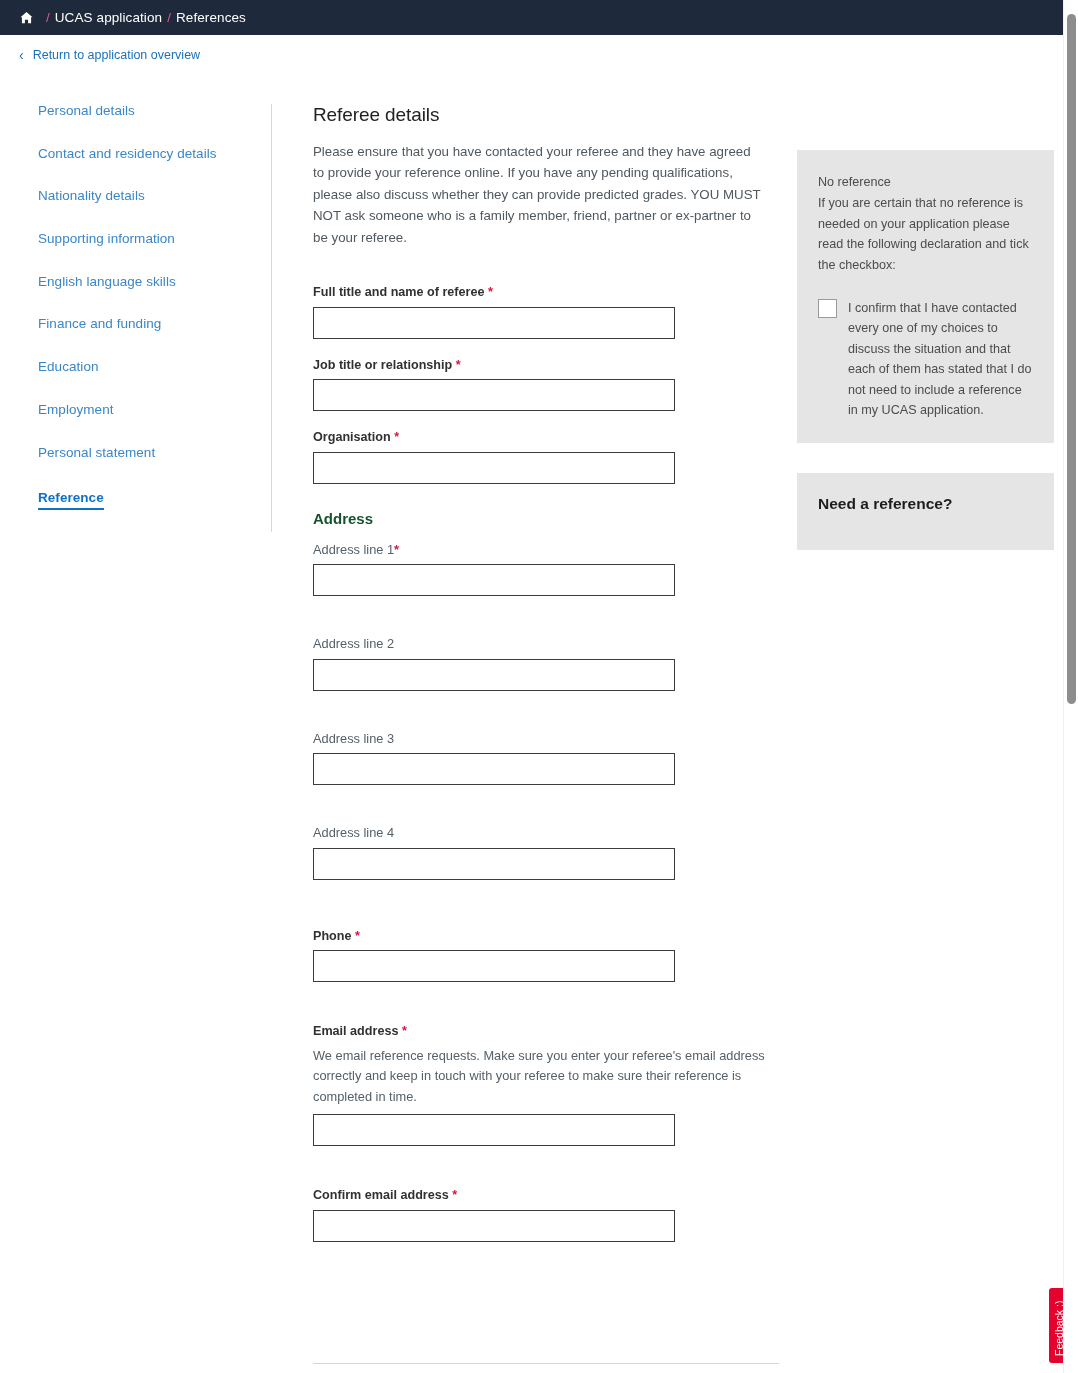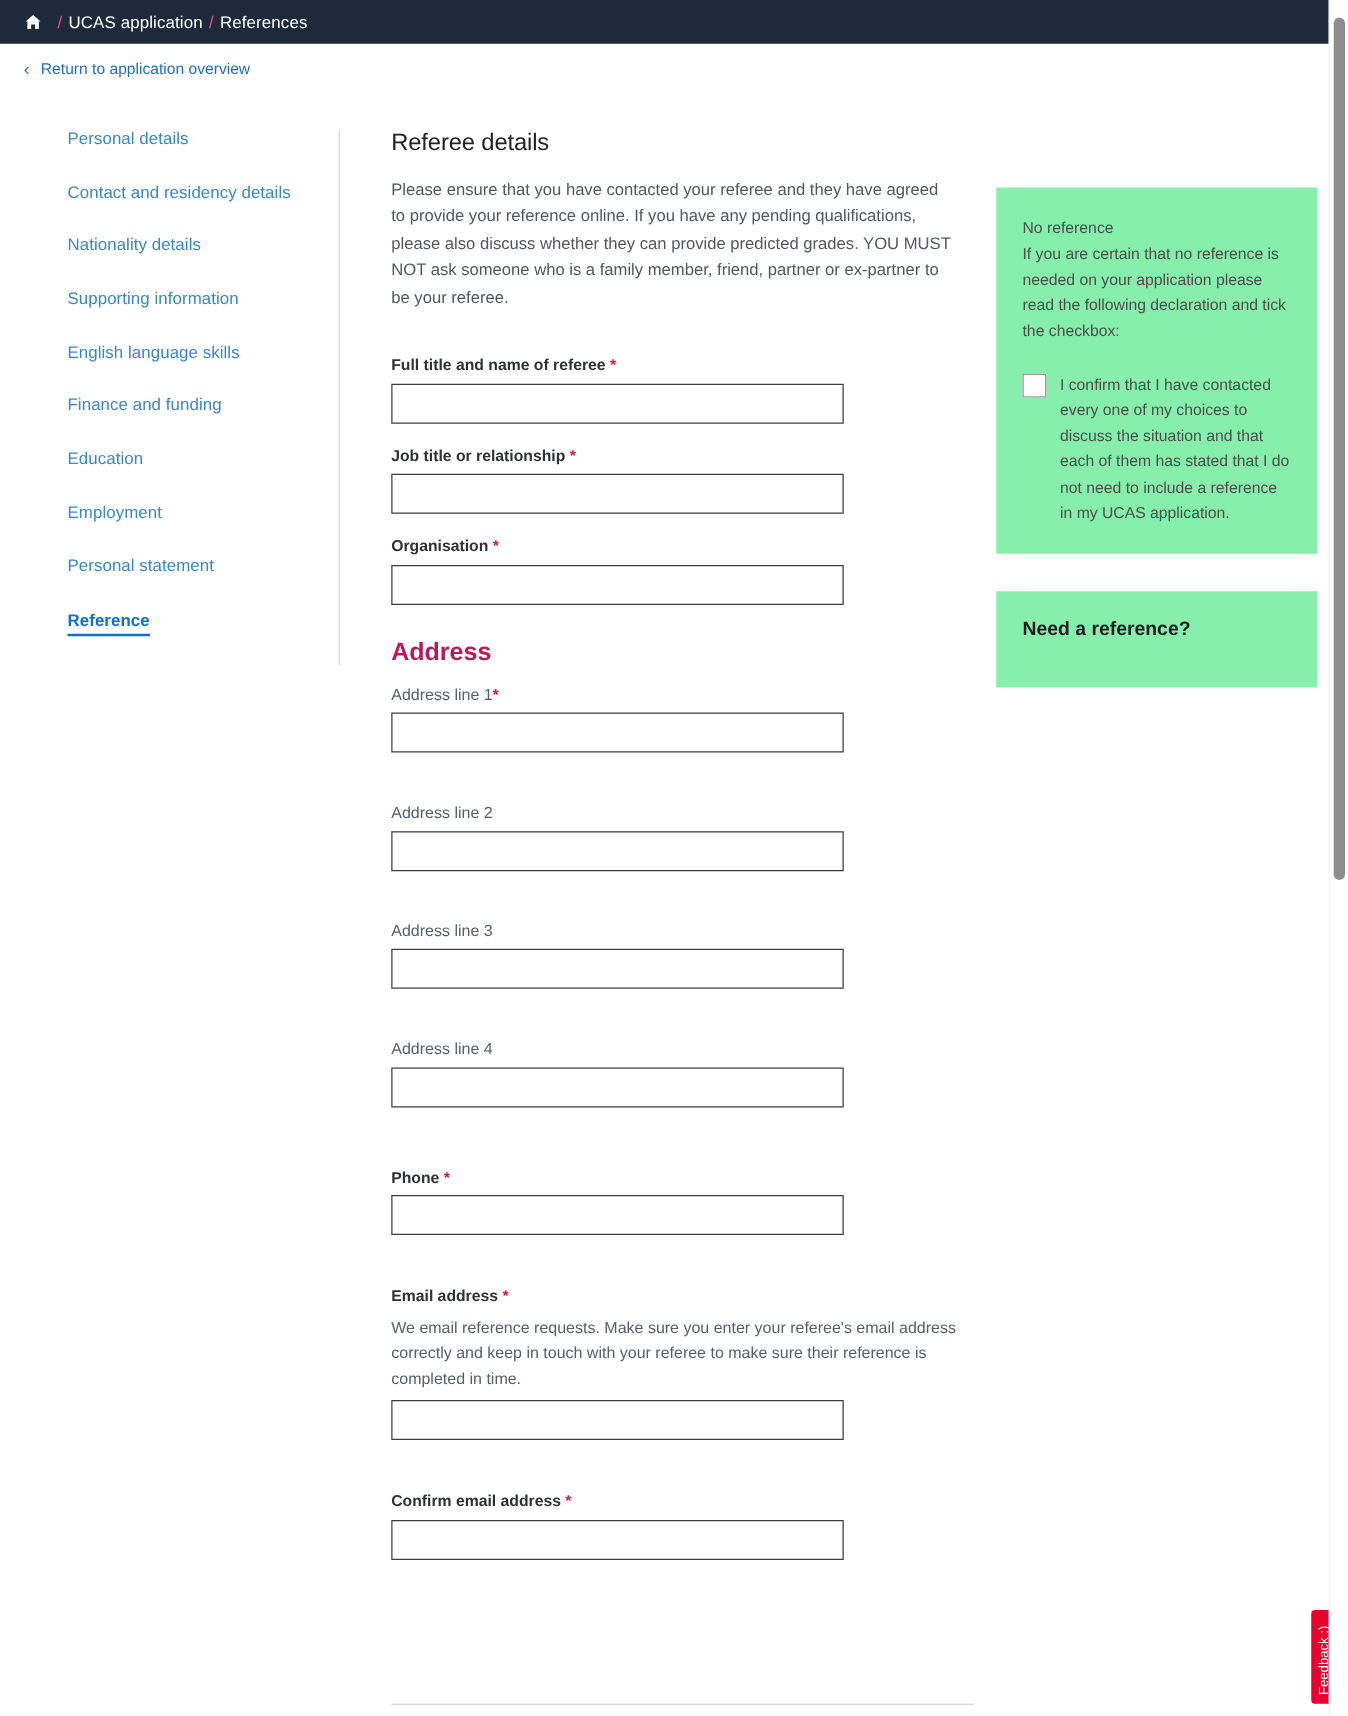--- a/index.html
+++ b/index.html
@@ -62,21 +62,21 @@
     font-size: 12.5px;
     line-height: 1;
   }
 
   
   .sidenav {
     position: absolute; top: 104px; left: 0;
     width: 272px;
     border-right: 1px solid #d8d8d8;
     height: 428px;
-    padding-left: 54px;
+    padding-left: 38px;
   }
   .nav-item {
     display: block;
     font-size: 13.5px;
     color: #3a86c8;
     text-decoration: none;
     line-height: 1;
     margin-bottom: 29.2px;
     letter-spacing: .05px;
   }
@@ -140,44 +140,44 @@
     border: 1px solid #3c3c3c;
     background: #ffffff;
     font-family: "Liberation Sans", sans-serif;
     font-size: 13px;
     color: #222;
     padding: 0 8px;
     border-radius: 0;
     outline: none;
   }
   h2.section-head {
-    font-size: 20px;
+    font-size: 15px;
     font-weight: bold;
-    color: #be185d;
+    color: #14532d;
     margin: 26px 0 14px 0;
     line-height: 1.2;
   }
   .spacer-lg { height: 22px; }
 
   .bottom-rule {
     position: absolute;
     left: 313px;
     top: 1363px;
     width: 466px;
     border-top: 1px solid #d7d7d7;
   }
 
   
   .side-panels {
     position: absolute;
     top: 150px; left: 797px;
     width: 257px;
   }
   .panel {
-    background: #86efac;
+    background: #e5e5e5;
     padding: 22px 22px 22px 21px;
   }
   .panel + .panel { margin-top: 30px; }
   .panel-lead {
     font-size: 12.6px;
     color: #4c4c4c;
     line-height: 1.65;
     margin: 0;
   }
   .panel h3 {

